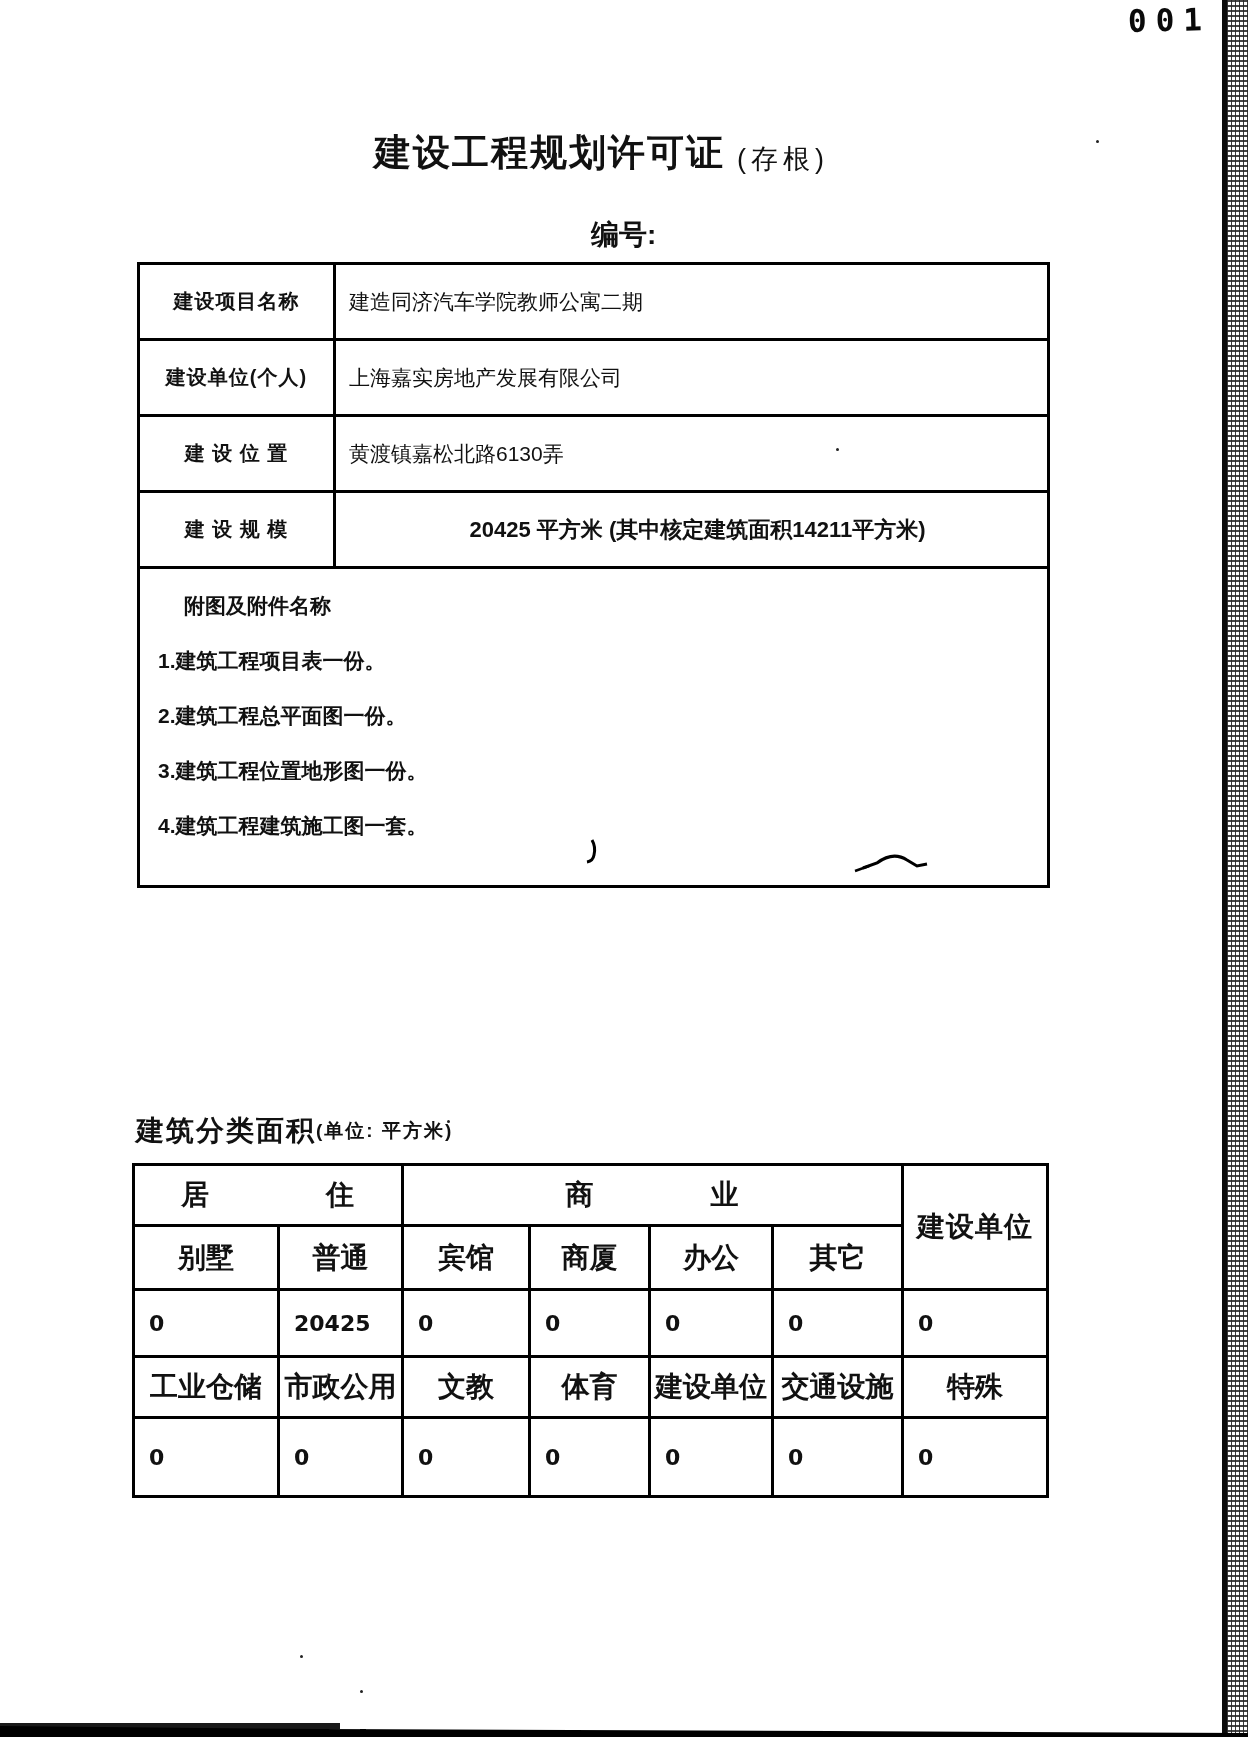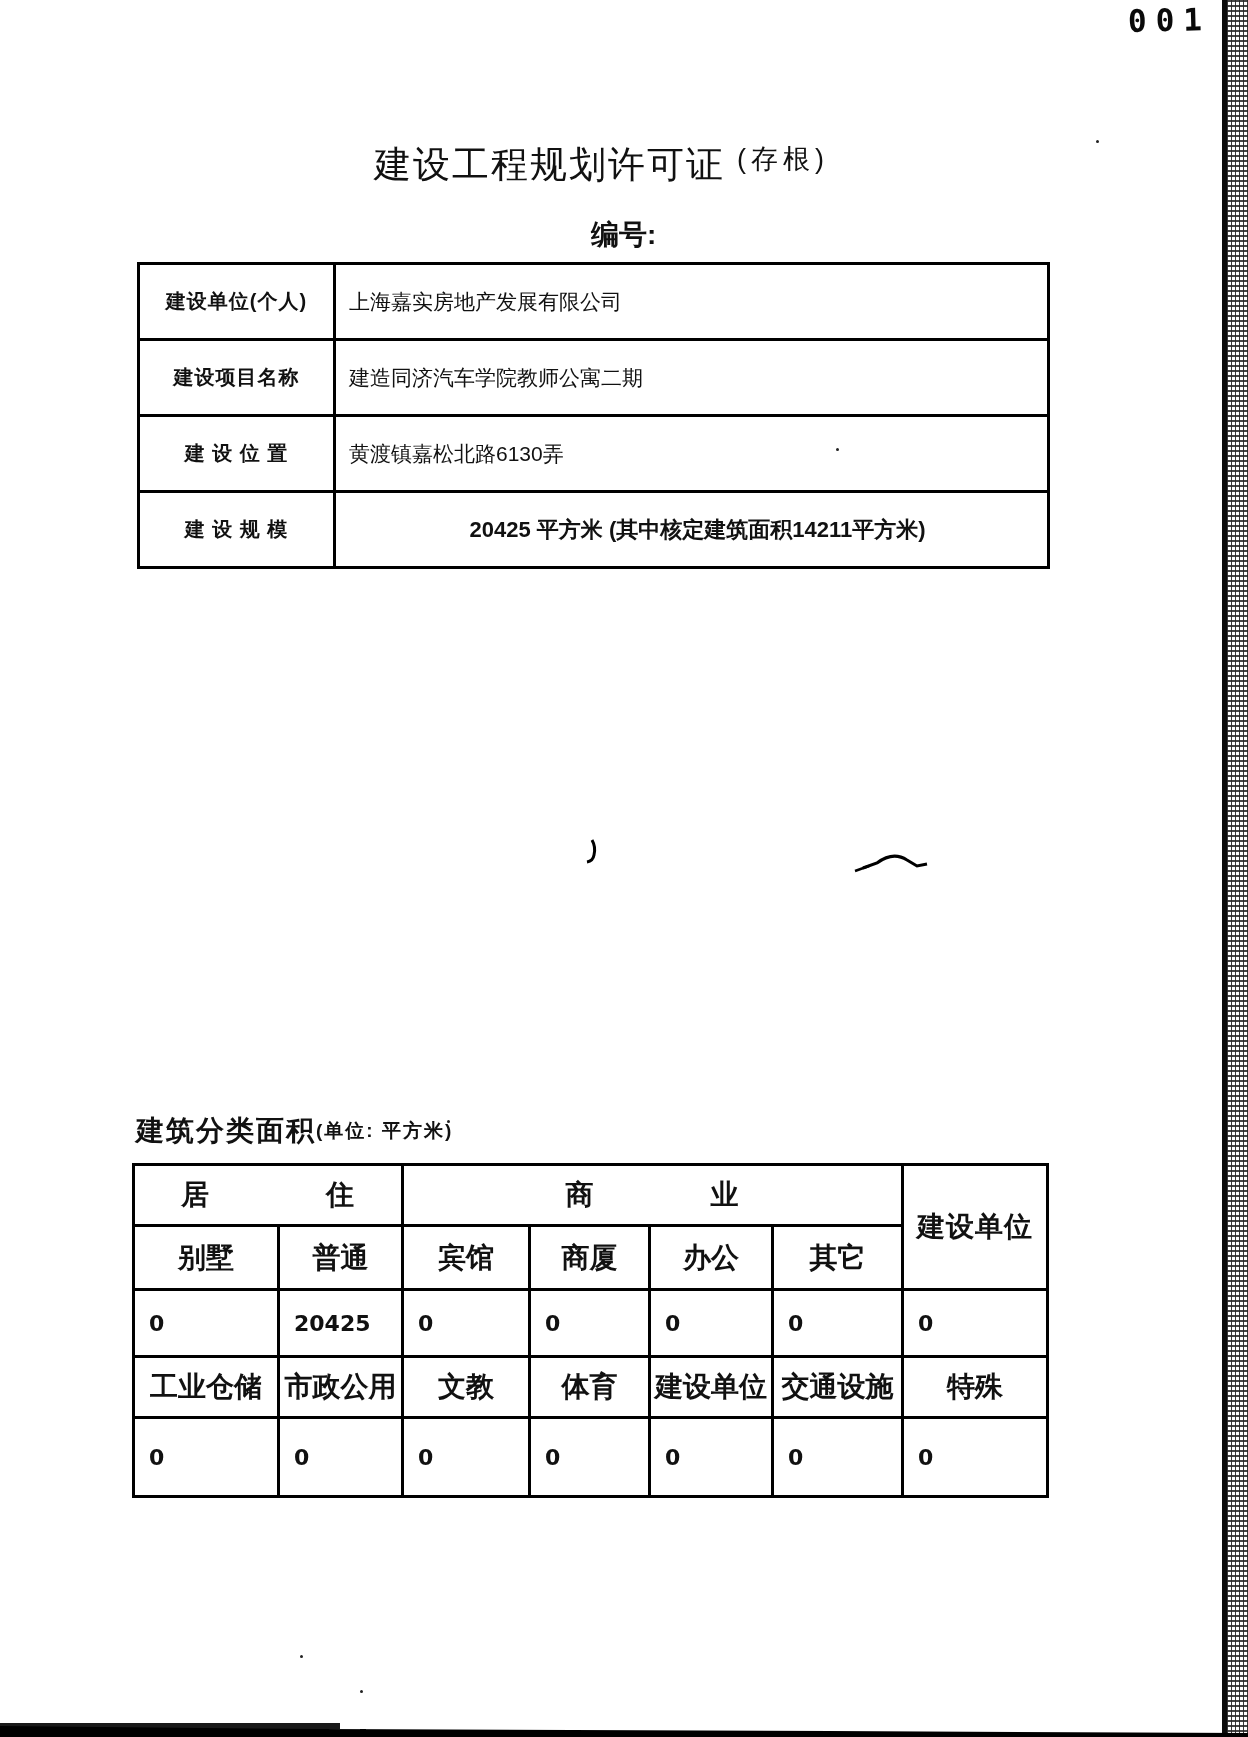--- a/index.html
+++ b/index.html
@@ -17,21 +17,21 @@
       repeating-linear-gradient(90deg, rgba(0,0,0,.9) 0 1px, transparent 1px 4px),
       repeating-linear-gradient(0deg, transparent 0 3px, rgba(255,255,255,.65) 3px 7px);
   }
   .bottom-edge{position:absolute;left:0;top:1721px;width:1248px;height:16px;}
   .dot{position:absolute;width:3px;height:3px;background:#222;border-radius:50%;}
   .stamp{
     position:absolute;left:1128px;top:2px;font-family:"DejaVu Sans Mono",monospace;
     font-size:31px;font-weight:bold;letter-spacing:9px;transform:rotate(-1.5deg);color:#0a0a0a;
   }
   
-  .doc-title{position:absolute;left:374px;top:140px;font-size:37px;font-weight:normal;letter-spacing:2px;}
+  .doc-title{position:absolute;left:374px;top:128px;font-size:37px;font-weight:bold;letter-spacing:2px;}
   .doc-title-suffix{position:absolute;left:737px;top:141px;font-size:27px;font-weight:normal;letter-spacing:5px;text-align:right;}
   .serial{position:absolute;left:591px;top:216px;font-size:28px;font-weight:bold;}
   
   table{border-collapse:collapse;table-layout:fixed;}
   td{border:3px solid #000;overflow:hidden;}
   .t1{position:absolute;left:137px;top:262px;width:913px;}
   .t1 td{height:71px;vertical-align:middle;}
   .t1 .label{width:196px;text-align:center;font-size:20px;font-weight:bold;letter-spacing:1px;}
   .t1 .value{font-size:21px;padding-left:13px;}
   .t1 .value.bold{font-weight:bold;font-size:22px;text-align:center;}
@@ -78,34 +78,43 @@
 
   <div class="serial">编号:</div>
 
   <table class="t1">
     <colgroup>
         <col style="width:196px">
         <col>
       </colgroup>
     <tbody>
         <tr>
+      <td class="label">建设项目名称</td>
+      <td class="value">建造同济汽车学院教师公寓二期</td>
+    </tr>
+    <tr>
       <td class="label">建设单位(个人)</td>
       <td class="value">上海嘉实房地产发展有限公司</td>
-    </tr>
-    <tr>
-      <td class="label">建设项目名称</td>
-      <td class="value">建造同济汽车学院教师公寓二期</td>
     </tr>
     <tr>
       <td class="label">建 设 位 置</td>
       <td class="value">黄渡镇嘉松北路6130弄</td>
     </tr>
     <tr>
       <td class="label">建 设 规 模</td>
       <td class="value bold">20425 平方米 (其中核定建筑面积14211平方米)</td>
+    </tr>
+    <tr>
+      <td class="attach" colspan="2">
+        <div class="attach-heading">附图及附件名称</div>
+        <div class="attach-item">1.建筑工程项目表一份。</div>
+        <div class="attach-item">2.建筑工程总平面图一份。</div>
+        <div class="attach-item">3.建筑工程位置地形图一份。</div>
+        <div class="attach-item">4.建筑工程建筑施工图一套。</div>
+      </td>
     </tr>
   </tbody>
     </table>
 
   <svg class="pen-marks" width="420" height="40">
     <path d="M37 5 q4 7 2 15 q-1 6 -7 7" stroke="#000" stroke-width="3" fill="none"></path>
     <path d="M308 33 l14 -5 q16 -12 30 -3 l10 6 l10 -2" stroke="#000" stroke-width="3" fill="none"></path>
     <path d="M300 36 l14 -5" stroke="#000" stroke-width="2.5" fill="none"></path>
   </svg>
 

